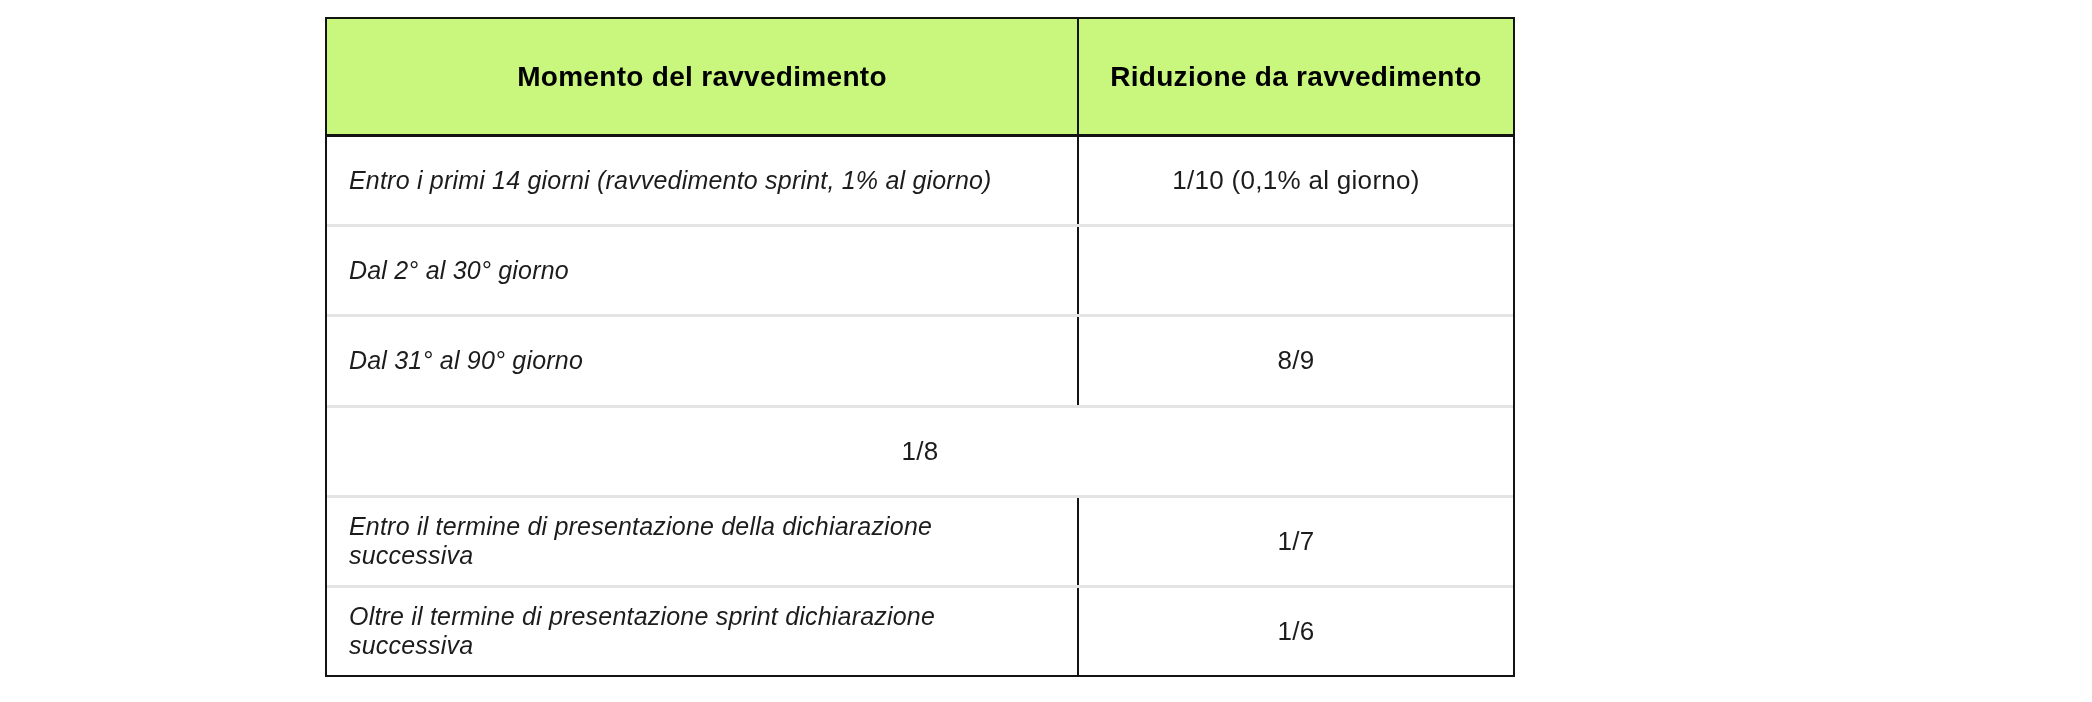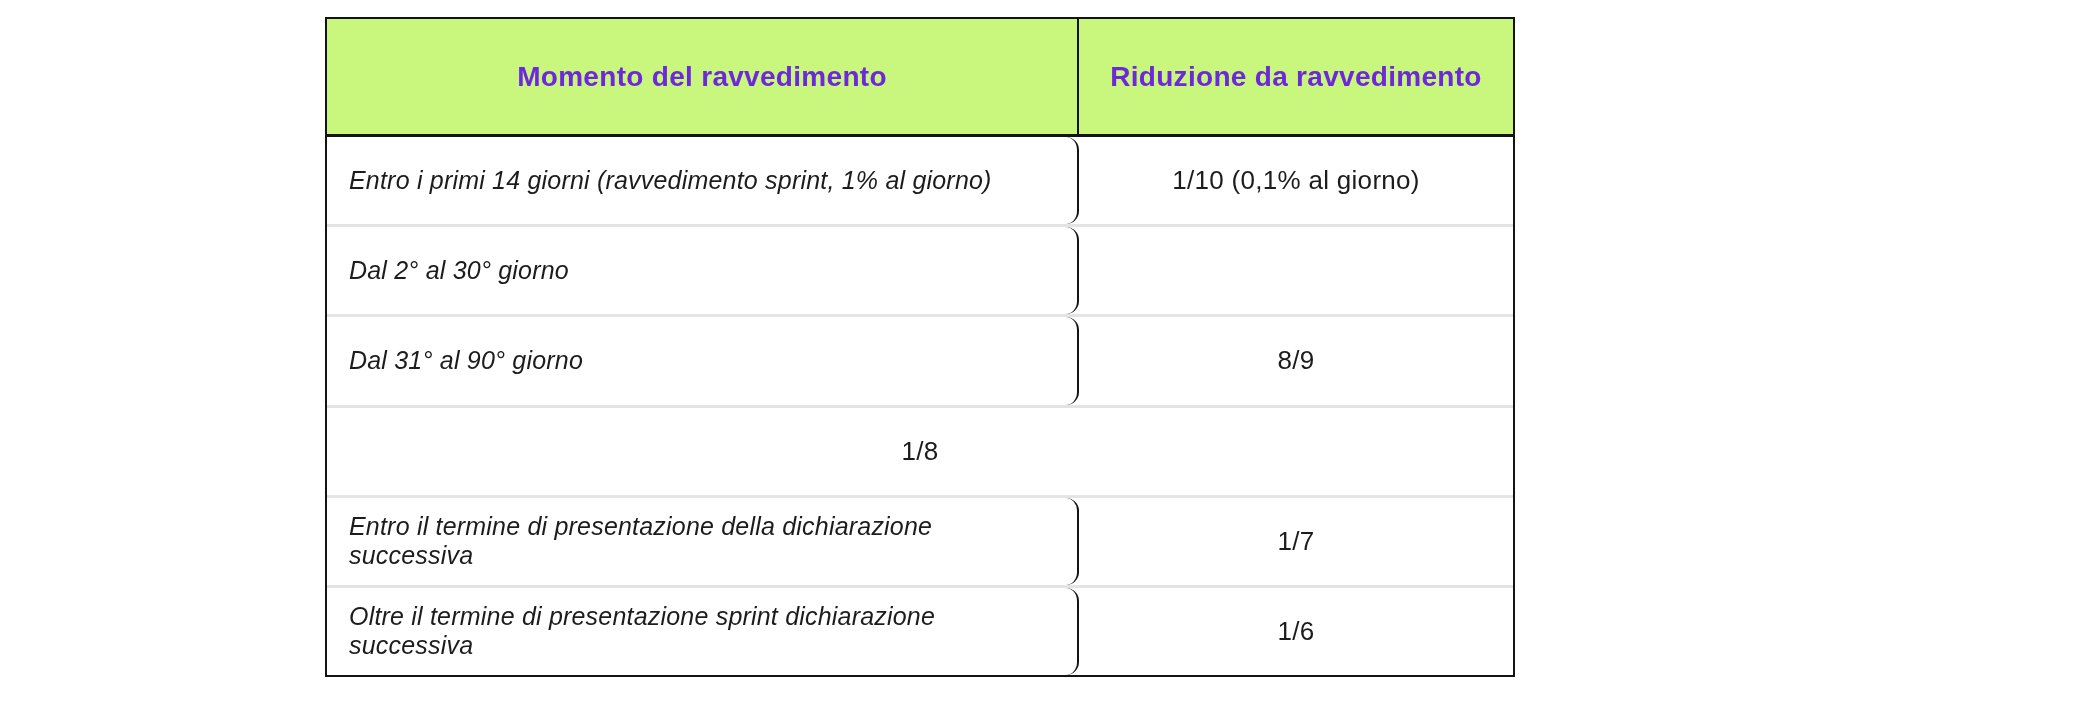--- a/index.html
+++ b/index.html
@@ -35,21 +35,21 @@
     border-bottom: 3px solid var(--border-dark, #131313);
     box-sizing: border-box;
   }
   .th {
     display: flex;
     align-items: center;
     justify-content: center;
     font-weight: bold;
     font-size: 28px;
     letter-spacing: 0.3px;
-    color: #6d28d9;
+    color: #000000;
     box-sizing: border-box;
     text-align: center;
   }
   .tbody {
     display: flex;
     flex-direction: column;
     flex: 1 1 auto;
   }
   .tr {
     display: flex;
@@ -73,21 +73,20 @@
     align-items: center;
     box-sizing: border-box;
   }
   .td.col-left {
     justify-content: flex-start;
     padding: 0 24px 0 22px;
     font-style: italic;
     font-size: 25px;
     letter-spacing: 0.2px;
     color: #1c1c1c;
-    border-radius: 13px;
   }
   .td.col-right {
     justify-content: center;
     font-size: 26px;
     letter-spacing: 0.3px;
     color: #1c1c1c;
     text-align: center;
     border-radius: 24px;
   }
 </style>

